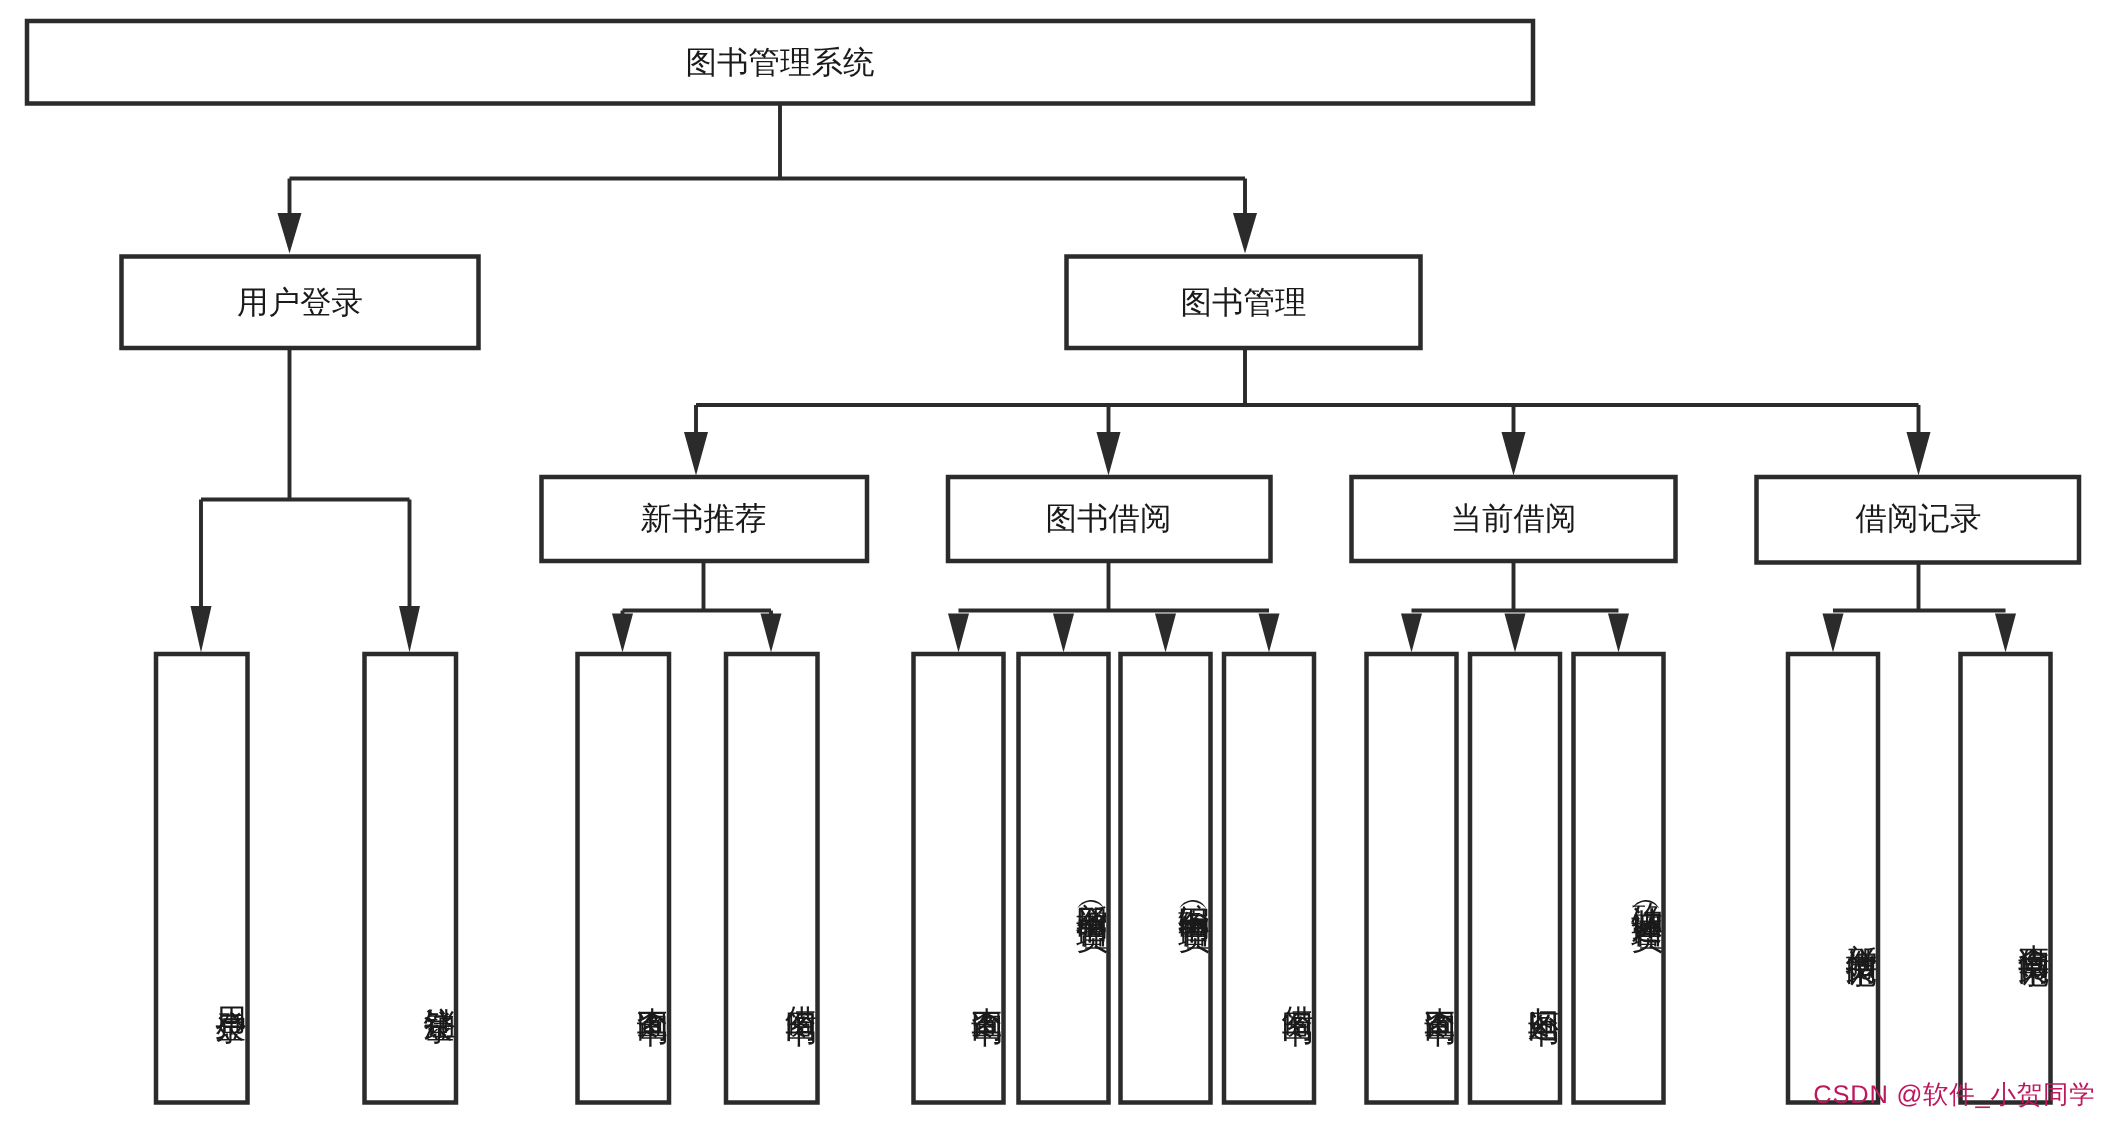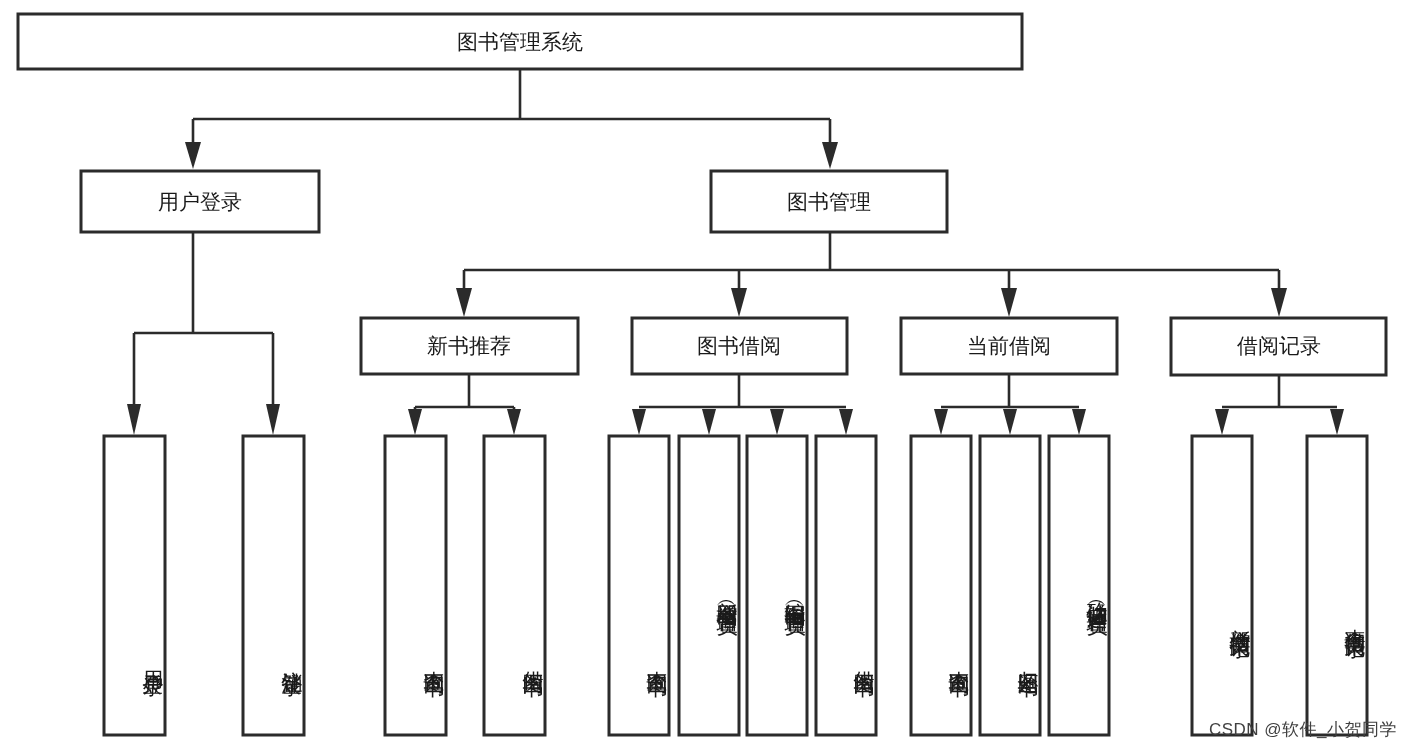--- a/index.html
+++ b/index.html
@@ -63,21 +63,21 @@
     justify-content: center;
     pointer-events: none;
     text-align: start;
   }
   .watermark {
     position: absolute;
     right: 8px;
     bottom: 6px;
     font-family: "Liberation Sans", "DejaVu Sans", sans-serif;
     font-size: 17px;
-    color: #404040;
+    color: #be185d;
     letter-spacing: 0.5px;
     white-space: nowrap;
   }
 </style>
 </head>
 <body>
 
 <div id="diagram-root">
 
   <svg class="flow" viewBox="0 0 1405 747">

